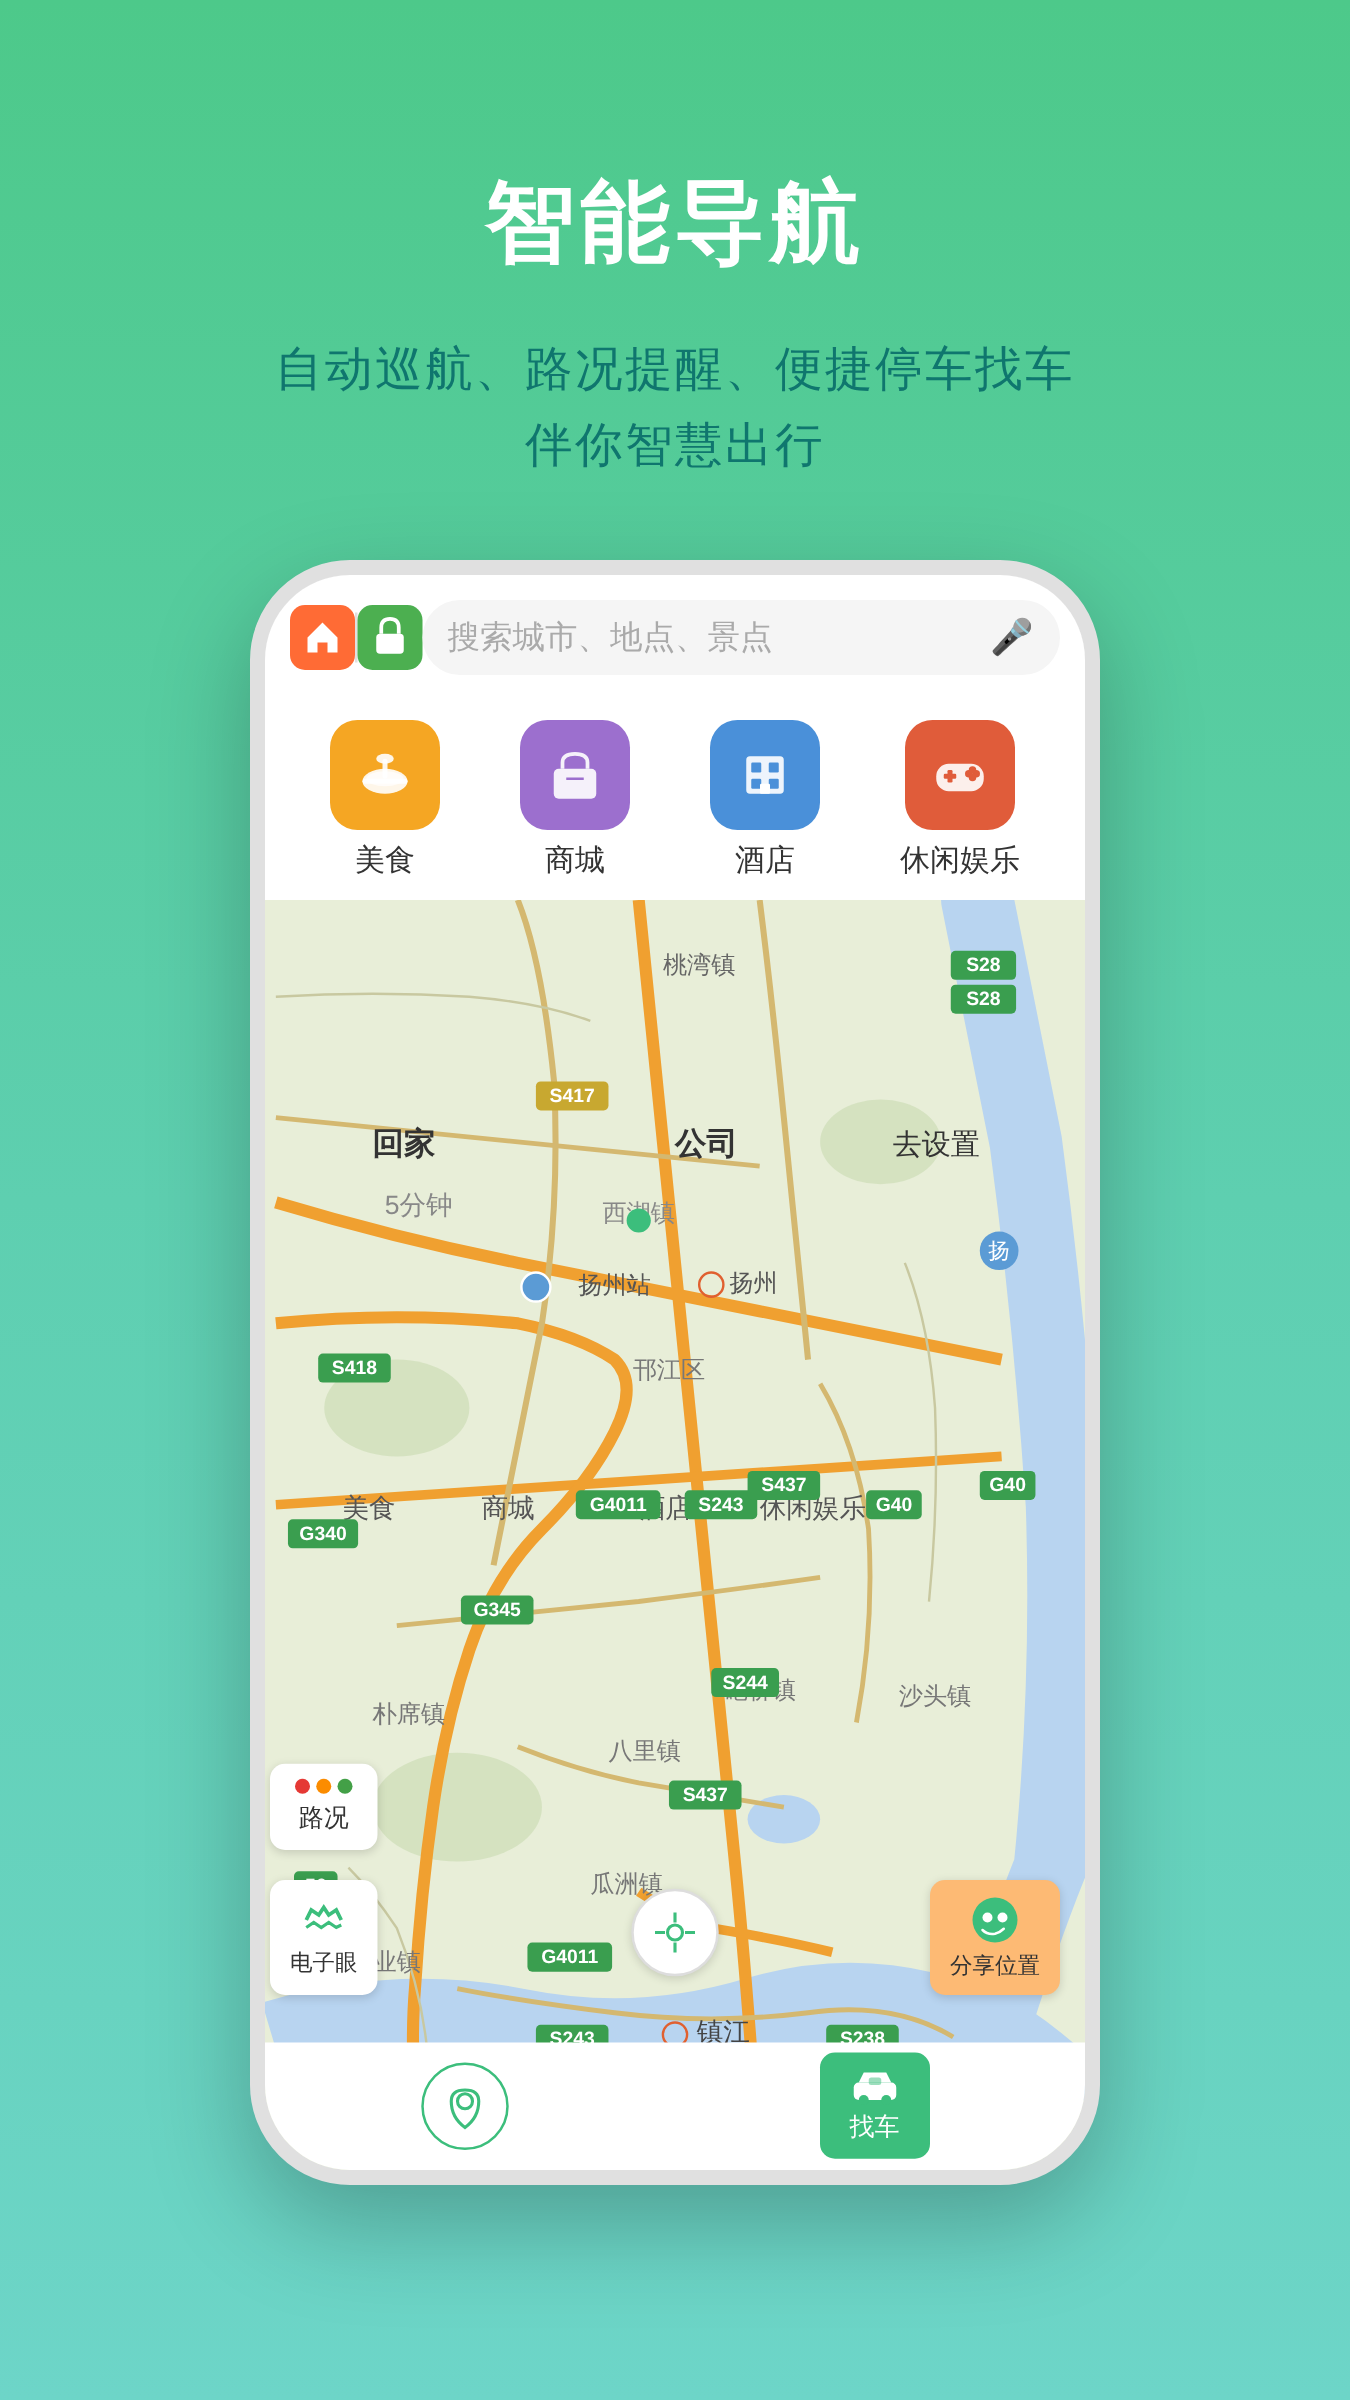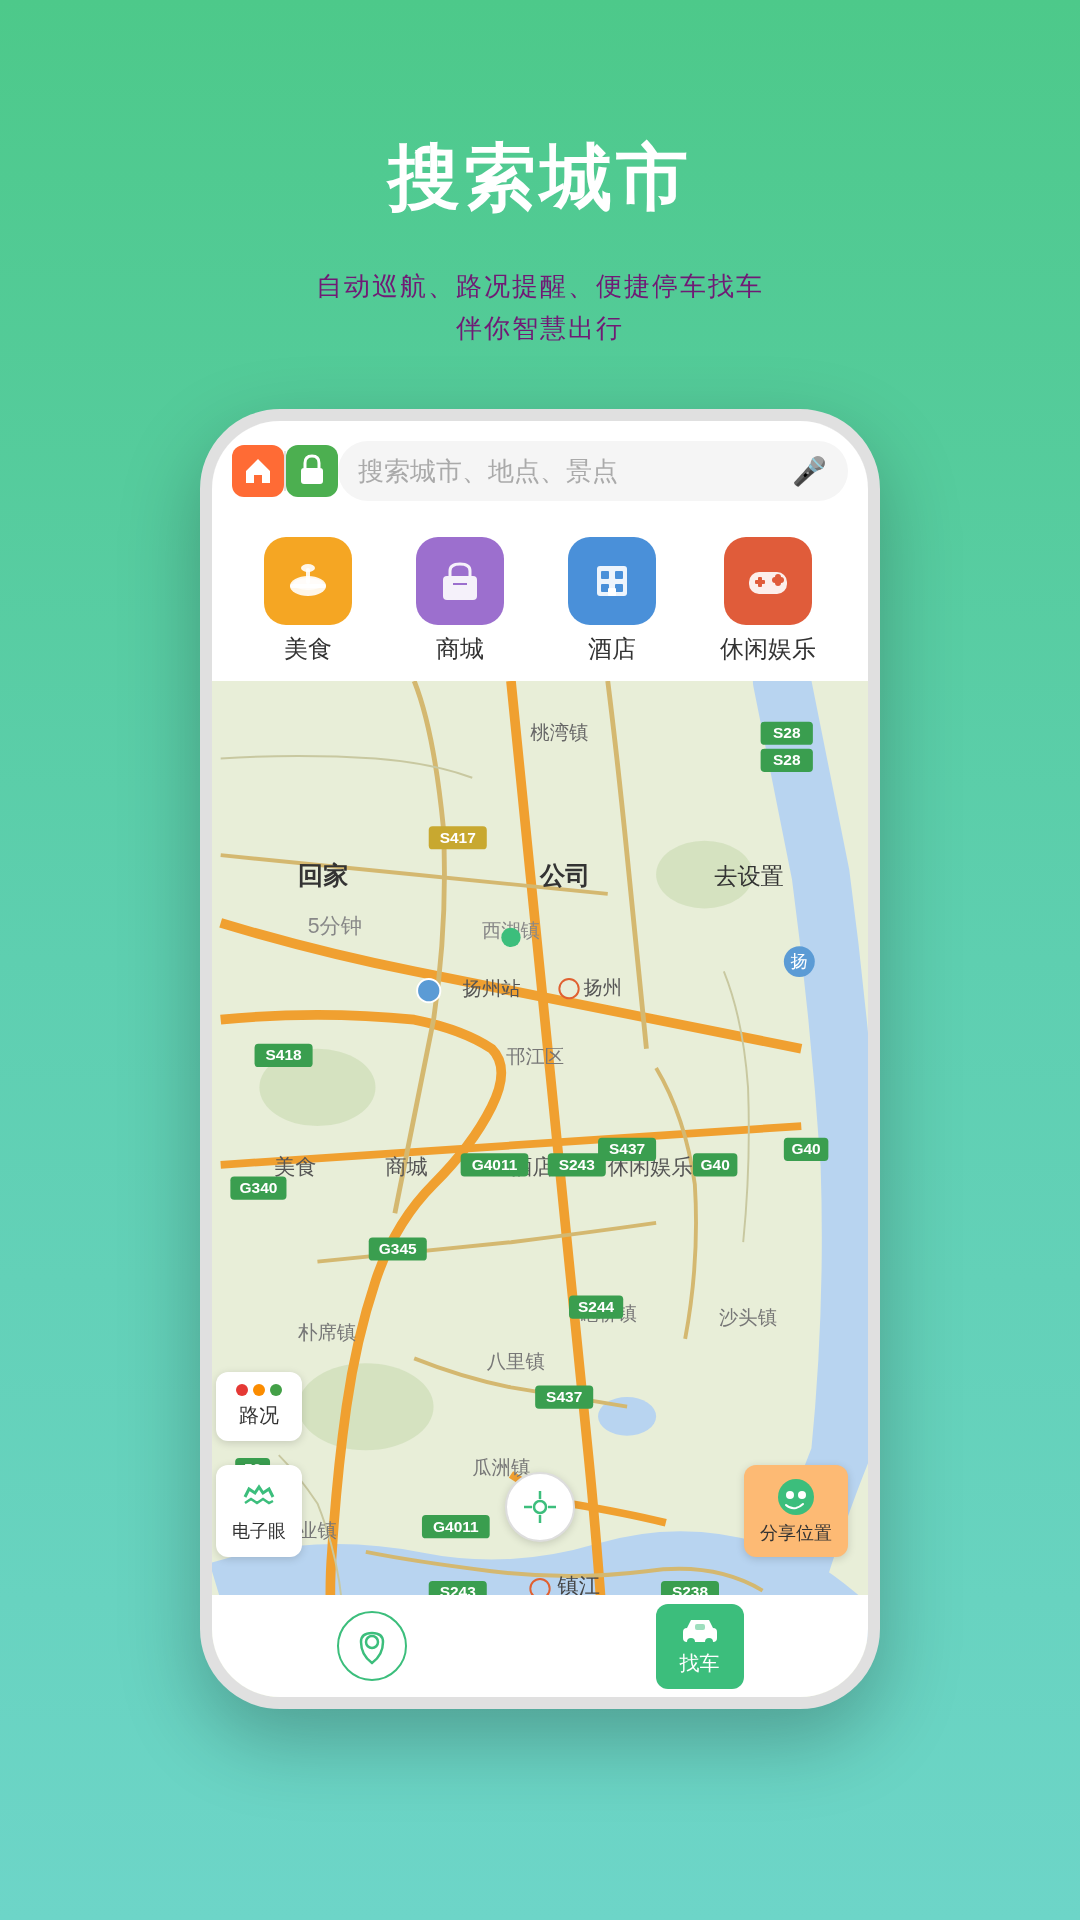--- a/index.html
+++ b/index.html
@@ -18,22 +18,22 @@
     .hero-title {
       margin-top: 130px;
       font-size: 72px;
       font-weight: 700;
       color: white;
       letter-spacing: 4px;
     }
 
     .hero-subtitle {
       margin-top: 40px;
-      font-size: 26px;
-      color: #701a75;
+      font-size: 38px;
+      color: #0f766e;
       text-align: center;
       line-height: 1.6;
       letter-spacing: 2px;
     }
 
     .phone-container {
       margin-top: 60px;
       width: 680px;
       height: 1300px;
       position: relative;
@@ -307,21 +307,21 @@
       border: 2px solid #ddd;
       display: flex;
       align-items: center;
       justify-content: center;
       box-shadow: 0 2px 8px rgba(0,0,0,0.15);
     }
   </style>
 </head>
 <body>
 
-<h1 class="hero-title">搜索城市</h1>
+<h1 class="hero-title">智能导航</h1>
 
 <p class="hero-subtitle">
   <span>自动巡航、路况提醒、便捷停车找车</span><br>
   <span>伴你智慧出行</span>
 </p>
 
 <div class="phone-container">
   <div class="phone-frame">
 
     <div class="map-area">

